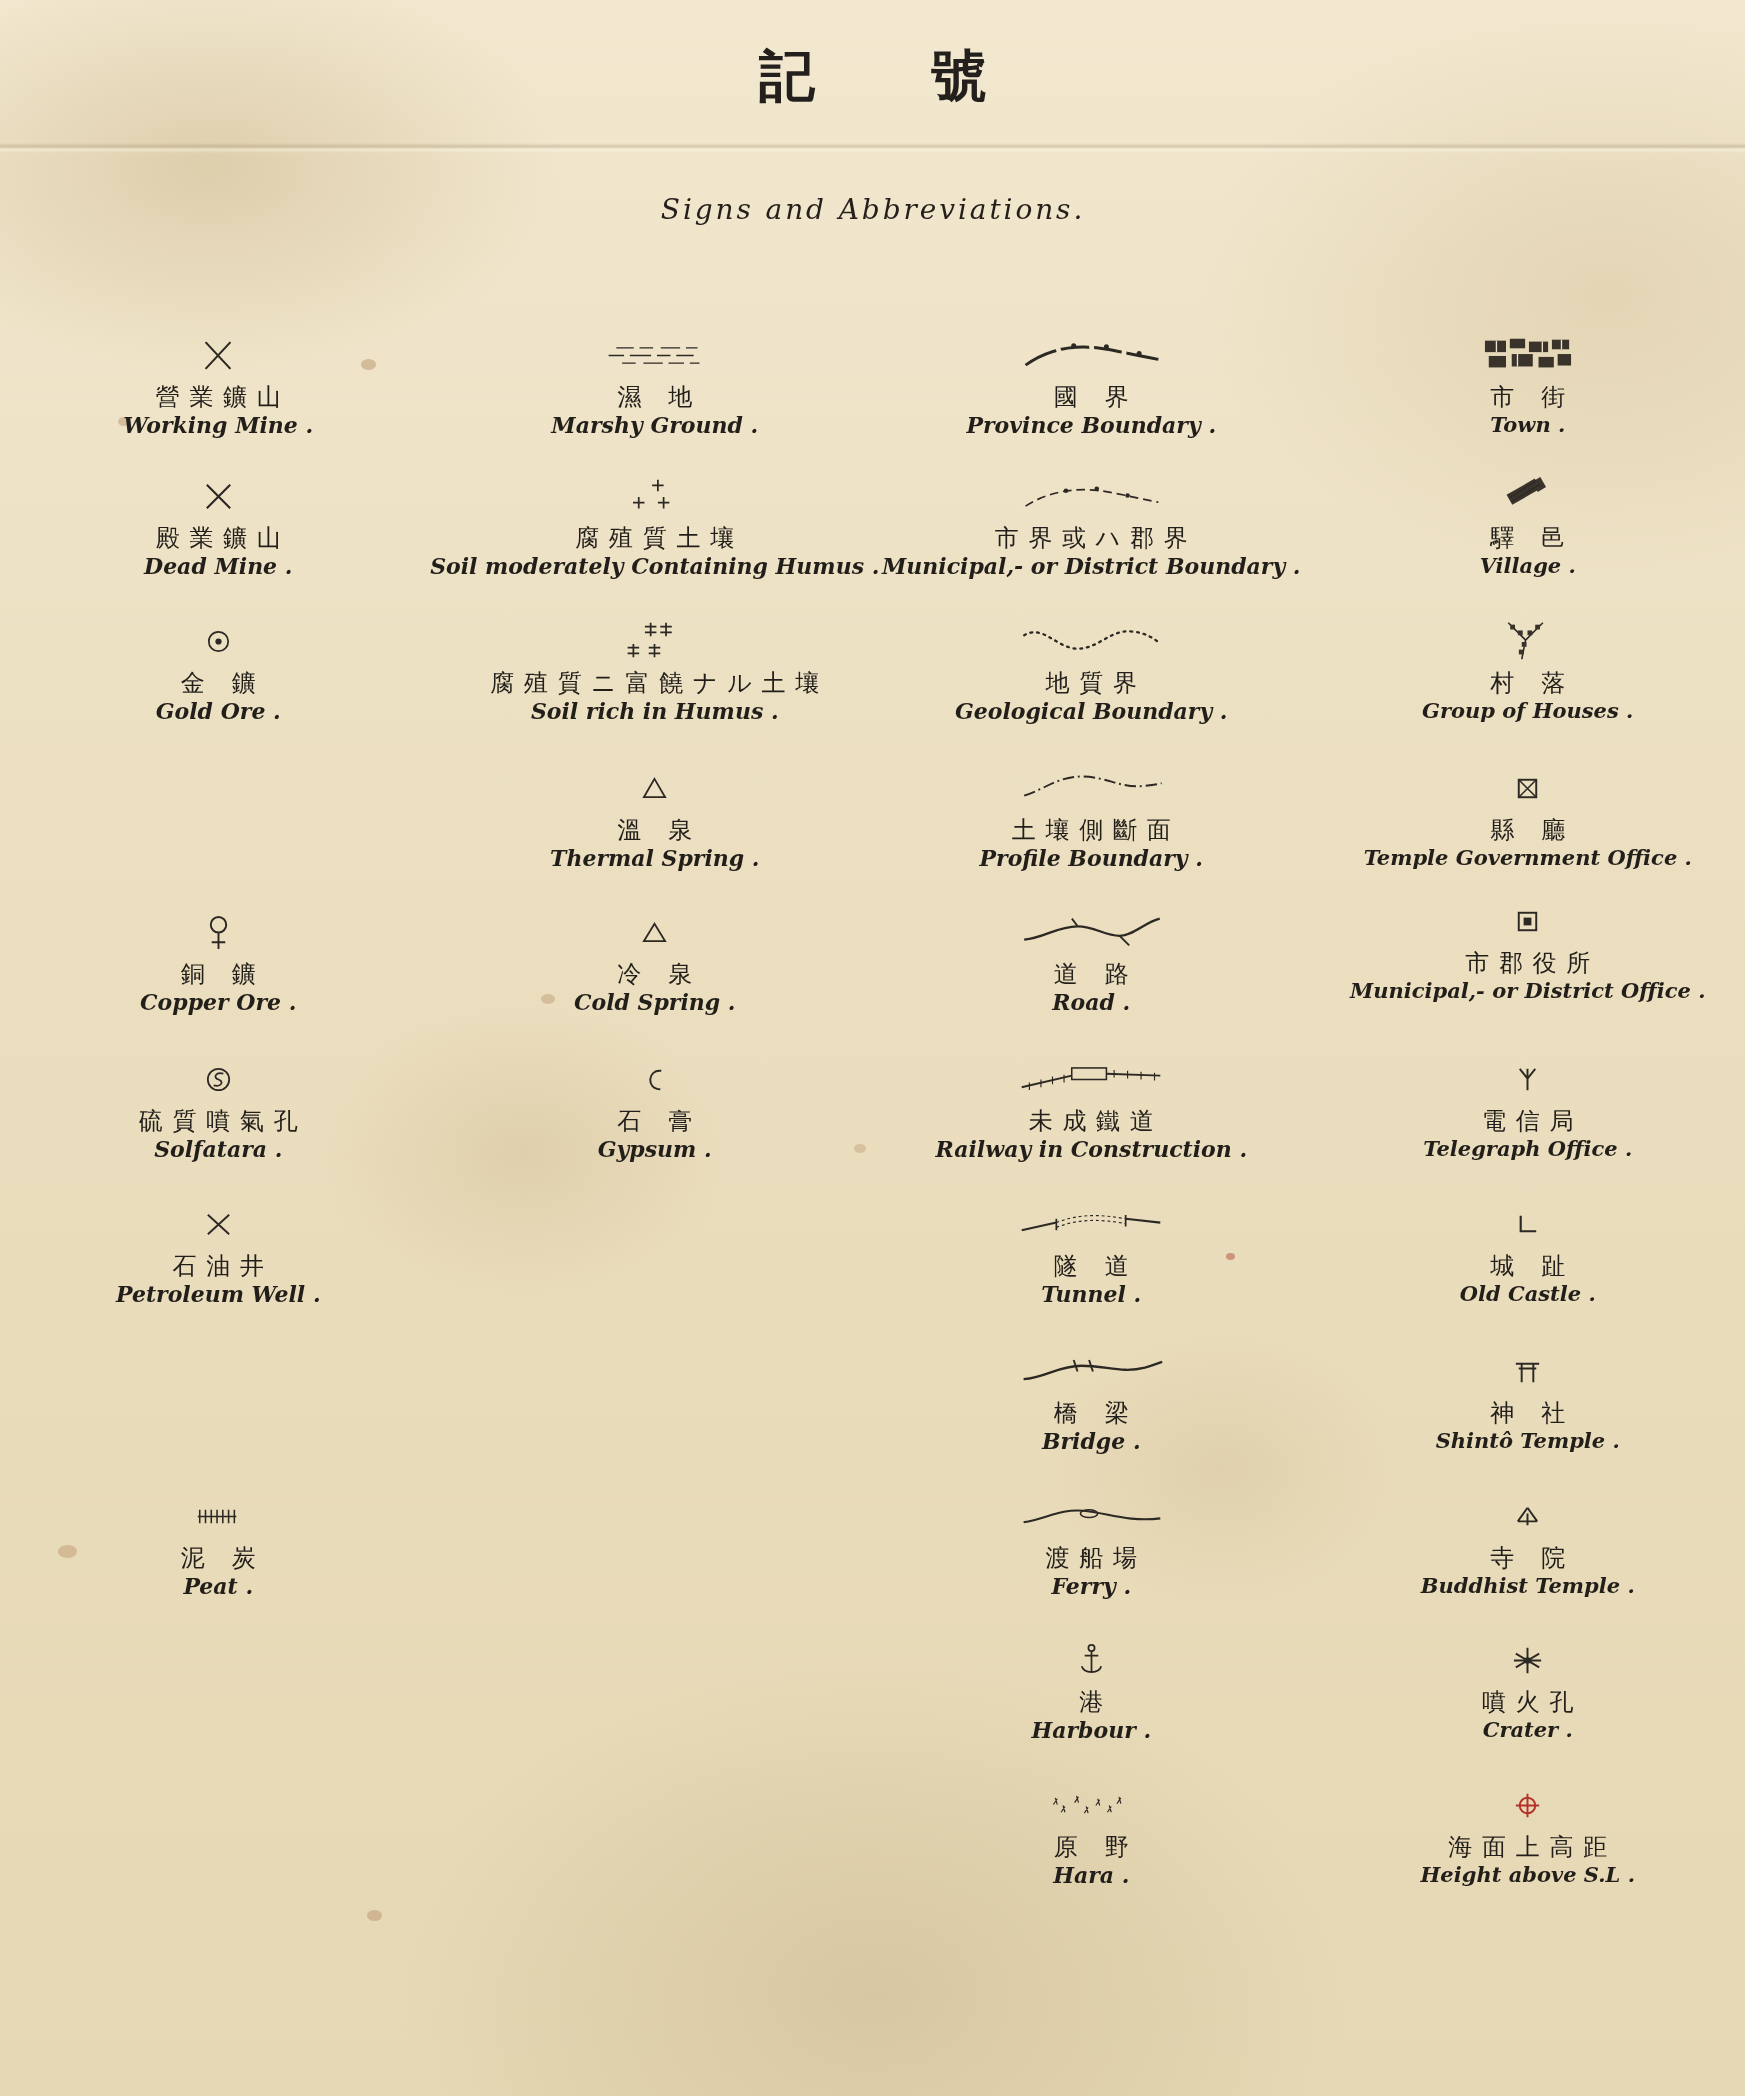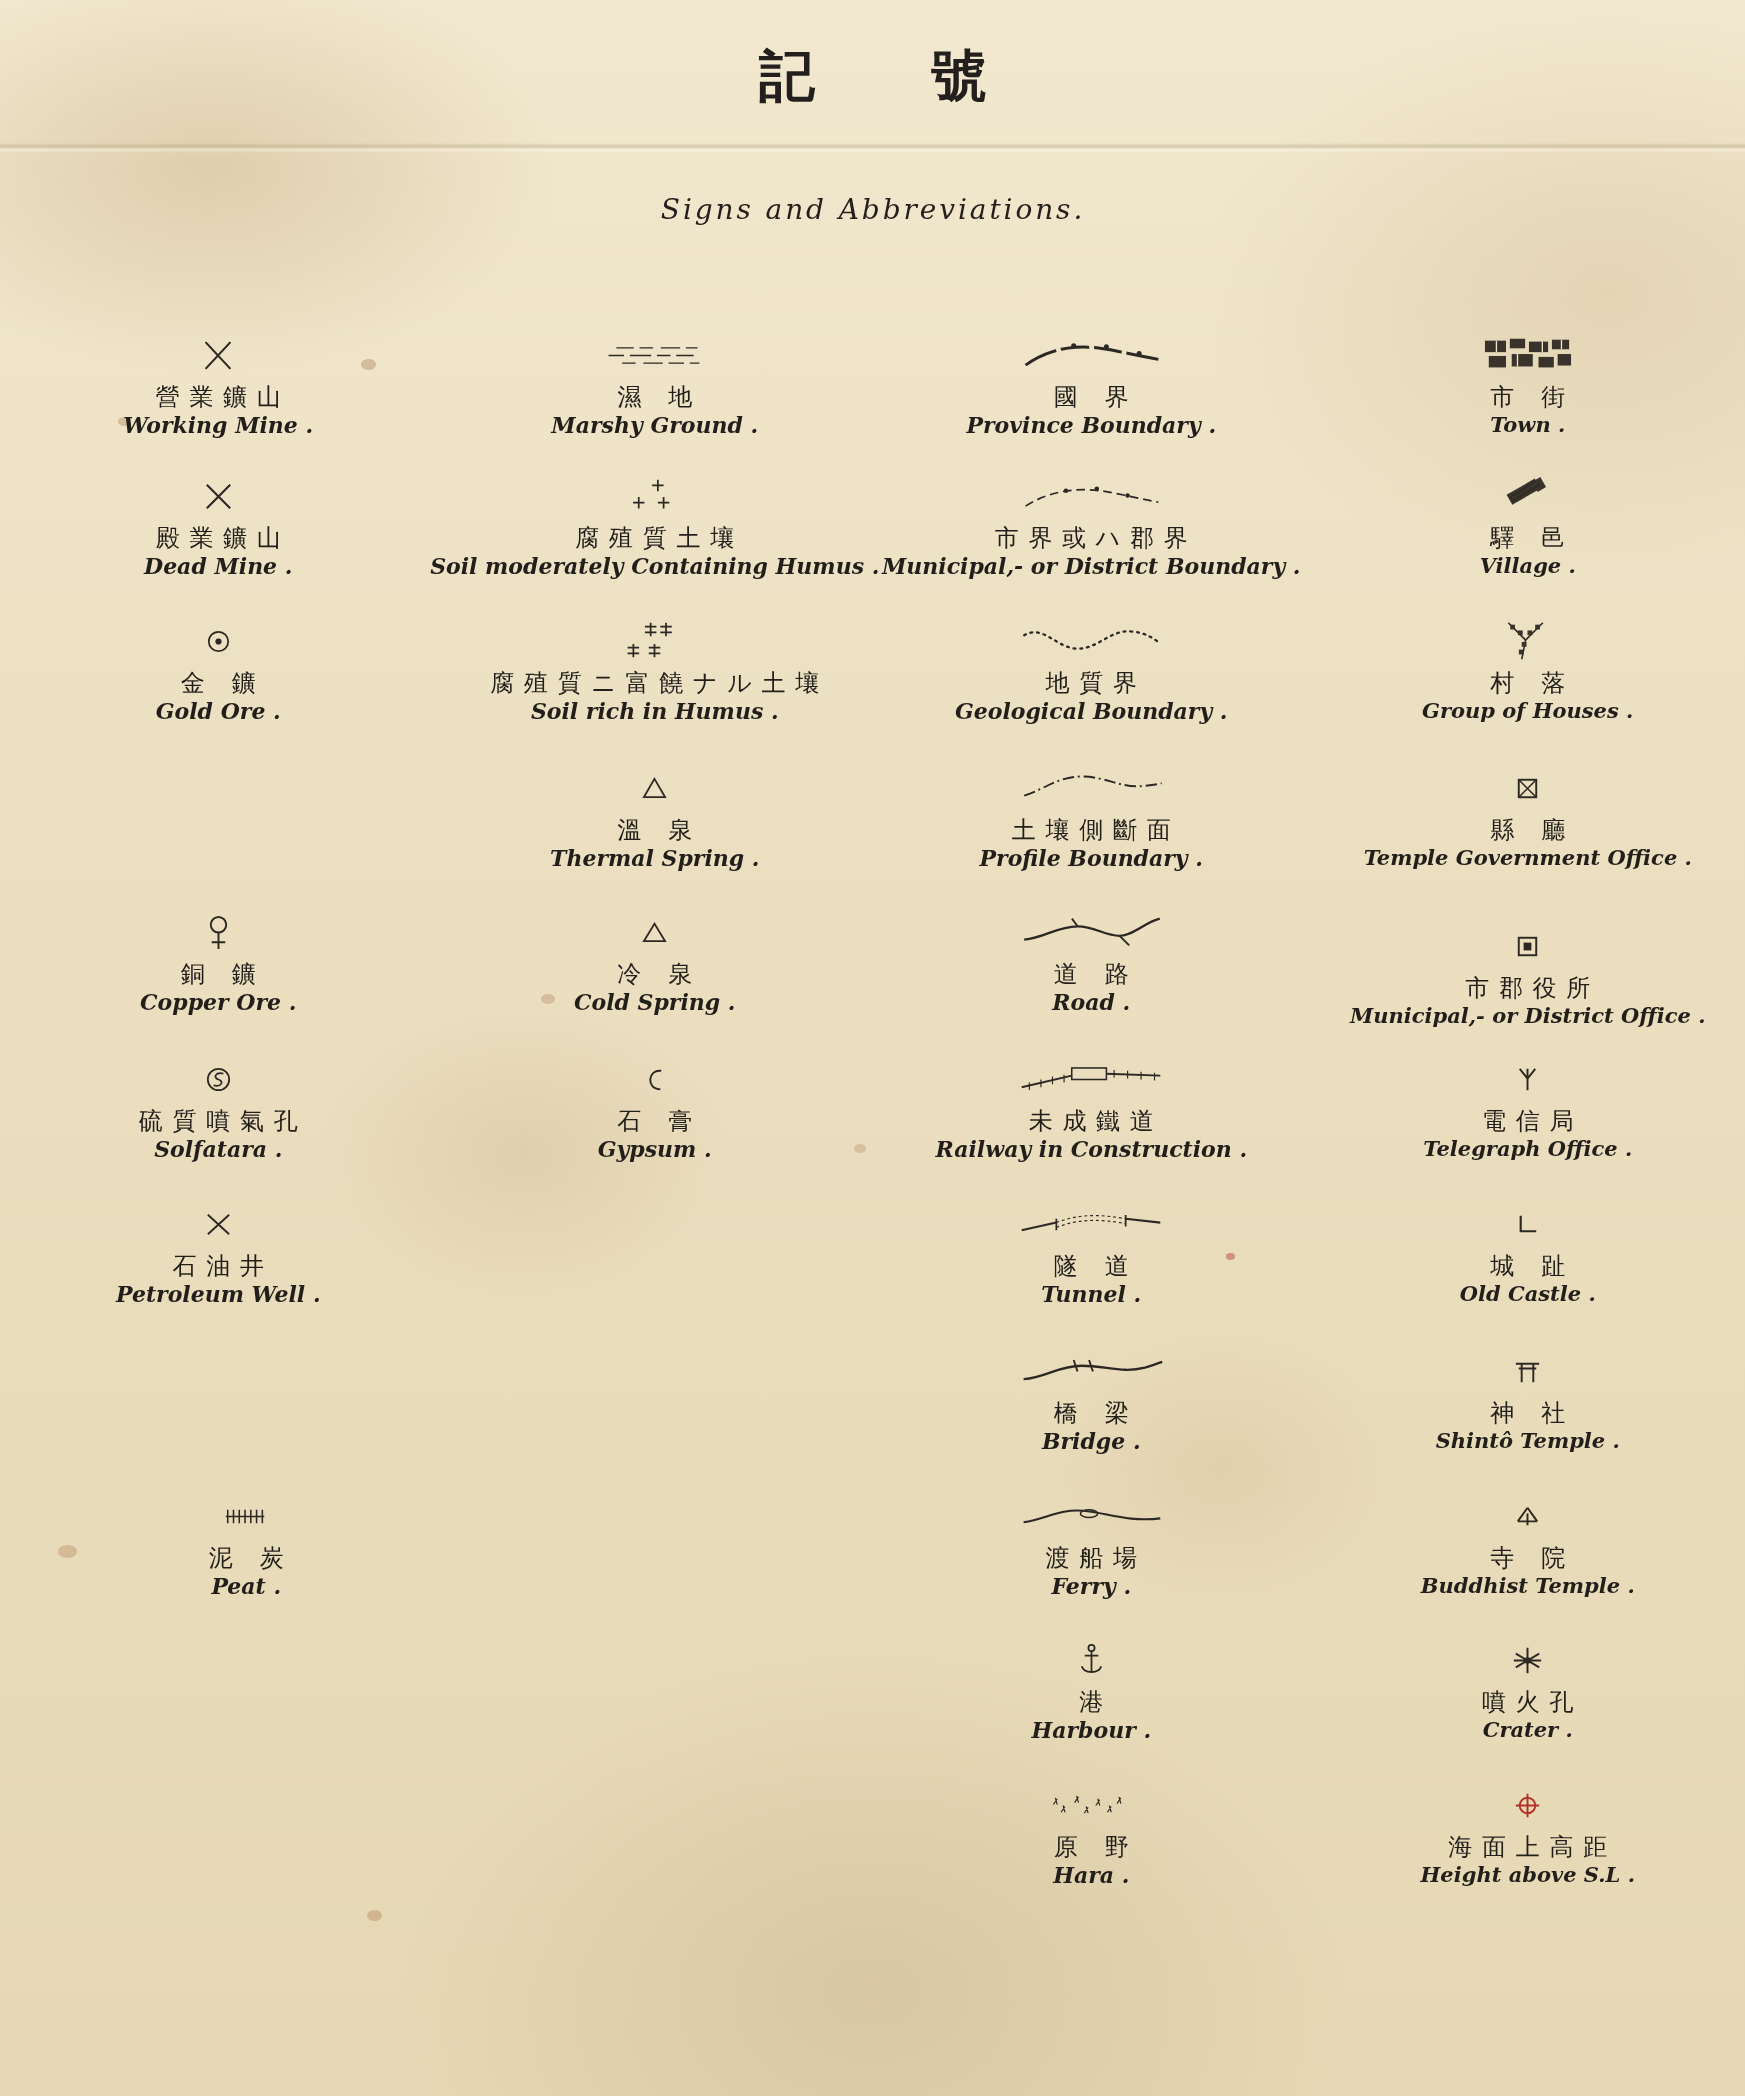--- a/index.html
+++ b/index.html
@@ -174,21 +174,21 @@
         <div class="sym">
           <svg width="35" height="29" viewBox="0 0 36 30">
             <path class="ink" stroke-width="2" d="M7 5 L29 25 M29 5 L7 25"></path>
           </svg>
         </div>
         <div class="lbl-cjk">石油井</div>
         <div class="lbl-en">Petroleum Well .</div>
       </div>
 
 
-      <div class="entry" style="top:1161px;padding-left:28px;">
+      <div class="entry" style="top:1161px;">
         <div class="sym">
           <svg width="52" height="25" viewBox="0 0 54 26">
             <path class="ink" stroke-width="1.6" d="M8 6 L8 20 M14 6 L14 20 M20 6 L20 20 M26 6 L26 20 M32 6 L32 20 M38 6 L38 20 M44 6 L44 20"></path>
             <path class="ink" stroke-width="1.6" d="M6 13 L46 13"></path>
           </svg>
         </div>
         <div class="lbl-cjk">泥 炭</div>
         <div class="lbl-en">Peat .</div>
       </div>
 
@@ -480,21 +480,21 @@
         <div class="sym">
           <svg width="33" height="33" viewBox="0 0 34 34">
             <rect class="ink" stroke-width="2" x="8" y="8" width="18" height="18"></rect>
             <path class="ink" stroke-width="1.6" d="M8 8 L26 26 M26 8 L8 26"></path>
           </svg>
         </div>
         <div class="lbl-cjk">縣 廳</div>
         <div class="lbl-en">Temple Government Office .</div>
       </div>
 
-      <div class="entry" style="top:591px;">
+      <div class="entry" style="top:566px;">
         <div class="sym">
           <svg width="33" height="33" viewBox="0 0 34 34">
             <rect class="ink" stroke-width="2" x="8" y="8" width="18" height="18"></rect>
             <rect fill="#2c2823" x="13" y="13" width="8" height="8"></rect>
           </svg>
         </div>
         <div class="lbl-cjk">市郡役所</div>
         <div class="lbl-en">Municipal,- or District Office .</div>
       </div>
 

